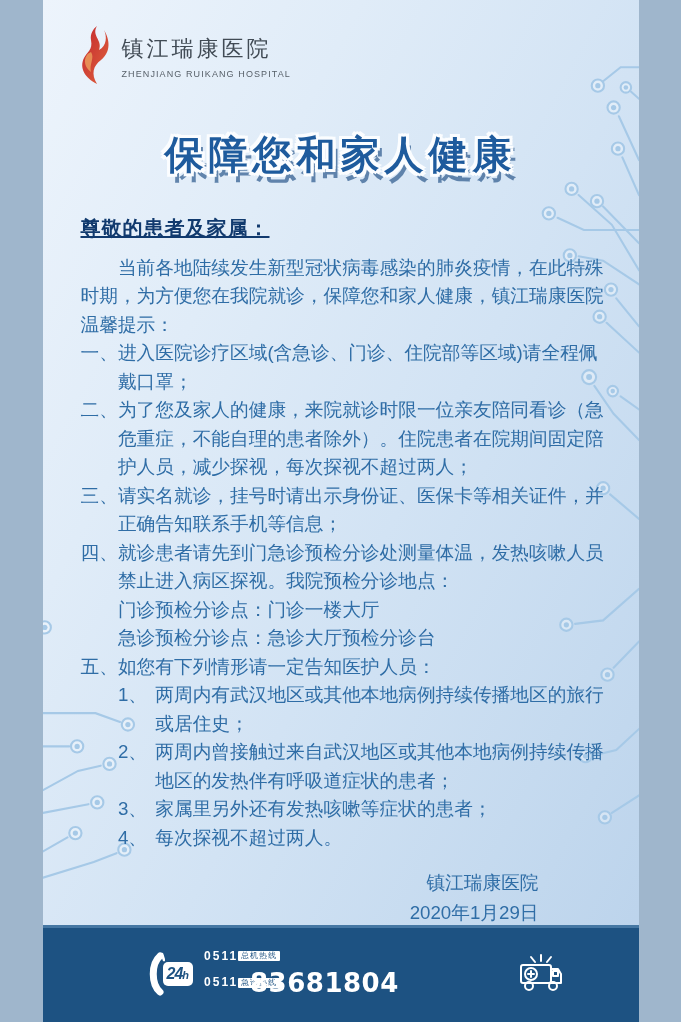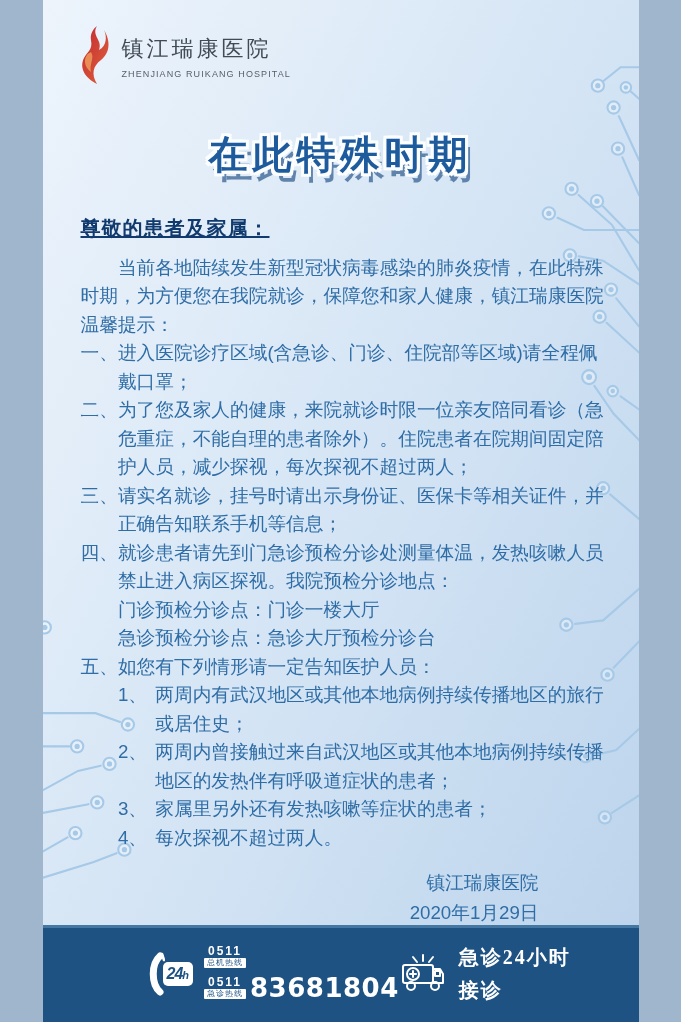--- a/index.html
+++ b/index.html
@@ -74,21 +74,21 @@
     background:#fff; color:#1d5282;
     font-weight:900; font-style:italic;
     font-size:16px; line-height:1;
     padding:4px 5px 4px 4px; border-radius:5px;
     margin-left:-2px;
     letter-spacing:-1px;
   }
   .badge-24h .h{ font-size:11px; }
   .phone-rows{ margin-left:11px; display:flex; flex-direction:column; gap:5px; }
   .phone-row{ display:flex; align-items:center; }
-  .phone-stack{ display:flex; flex-direction:column; align-items:center; width:42px; flex:none; }
+  .phone-stack{ display:flex; flex-direction:row; align-items:center; width:42px; flex:none; }
   .phone-area{ font-size:12px; font-weight:bold; letter-spacing:2px; line-height:13px; }
   .phone-tag{ background:#fff; color:#1d5282; font-size:8px; line-height:10px; padding:0 3px; letter-spacing:1px; border-radius:1px; white-space:nowrap; }
   .phone-number{ font-size:26px; font-weight:900; letter-spacing:0.5px; margin-left:4px; font-family:"DejaVu Sans",sans-serif; }
   .notice-cluster{ display:flex; align-items:center; margin-left:auto; margin-right:62px; }
   .ambulance{ width:48px; height:42px; flex:none; }
   .notice-lines{ margin-left:12px; font-size:20px; font-weight:900; letter-spacing:2px; line-height:33px; font-family:"Liberation Serif","DejaVu Serif",serif; }
 </style>
 </head>
 <body>
 
@@ -231,21 +231,21 @@
       </defs>
       <path fill="url(#fl)" d="M20,0 C14,10 26,14 22,24 C30,20 30,10 27,4 C33,14 34,26 24,34 C16,40 14,48 20,58 C8,52 2,42 7,32 C10,26 16,24 14,14 C13,8 16,3 20,0 Z"></path>
       <path fill="#e78d55" d="M14,26 C18,32 12,38 14,46 C8,42 6,34 10,29 C11,27 13,27 14,26 Z"></path>
     </svg>
     <div>
       <div class="logo-cn">镇江瑞康医院</div>
       <div class="logo-en">ZHENJIANG RUIKANG HOSPITAL</div>
     </div>
   </header>
 
-  <h1 class="title">在此特殊时期</h1>
+  <h1 class="title">保障您和家人健康</h1>
 
   <main class="content">
     <p class="salutation">尊敬的患者及家属：</p>
     <p class="intro">当前各地陆续发生新型冠状病毒感染的肺炎疫情，在此特殊时期，为方便您在我院就诊，保障您和家人健康，镇江瑞康医院温馨提示：</p>
 
     <div class="item">
       <span class="item-label">一、</span>
       <div class="item-body">进入医院诊疗区域(含急诊、门诊、住院部等区域)请全程佩戴口罩；</div>
     </div>
 
@@ -332,18 +332,17 @@
           <path d="M34,16 L41,16 L44,21 L44,30 L34,30"></path>
           <rect x="36" y="18" width="5" height="5"></rect>
           <circle cx="12" cy="33" r="4"></circle>
           <circle cx="36" cy="33" r="4"></circle>
           <path d="M17,30 L31,30"></path>
           <circle cx="14" cy="21" r="6"></circle>
           <path d="M14,18 L14,24 M11,21 L17,21"></path>
         </g>
       </svg>
       <div class="notice-lines">
-        <div>急诊24小时接诊</div>
       </div>
     </div>
   </footer>
 
 </div>
 
 </body></html>

